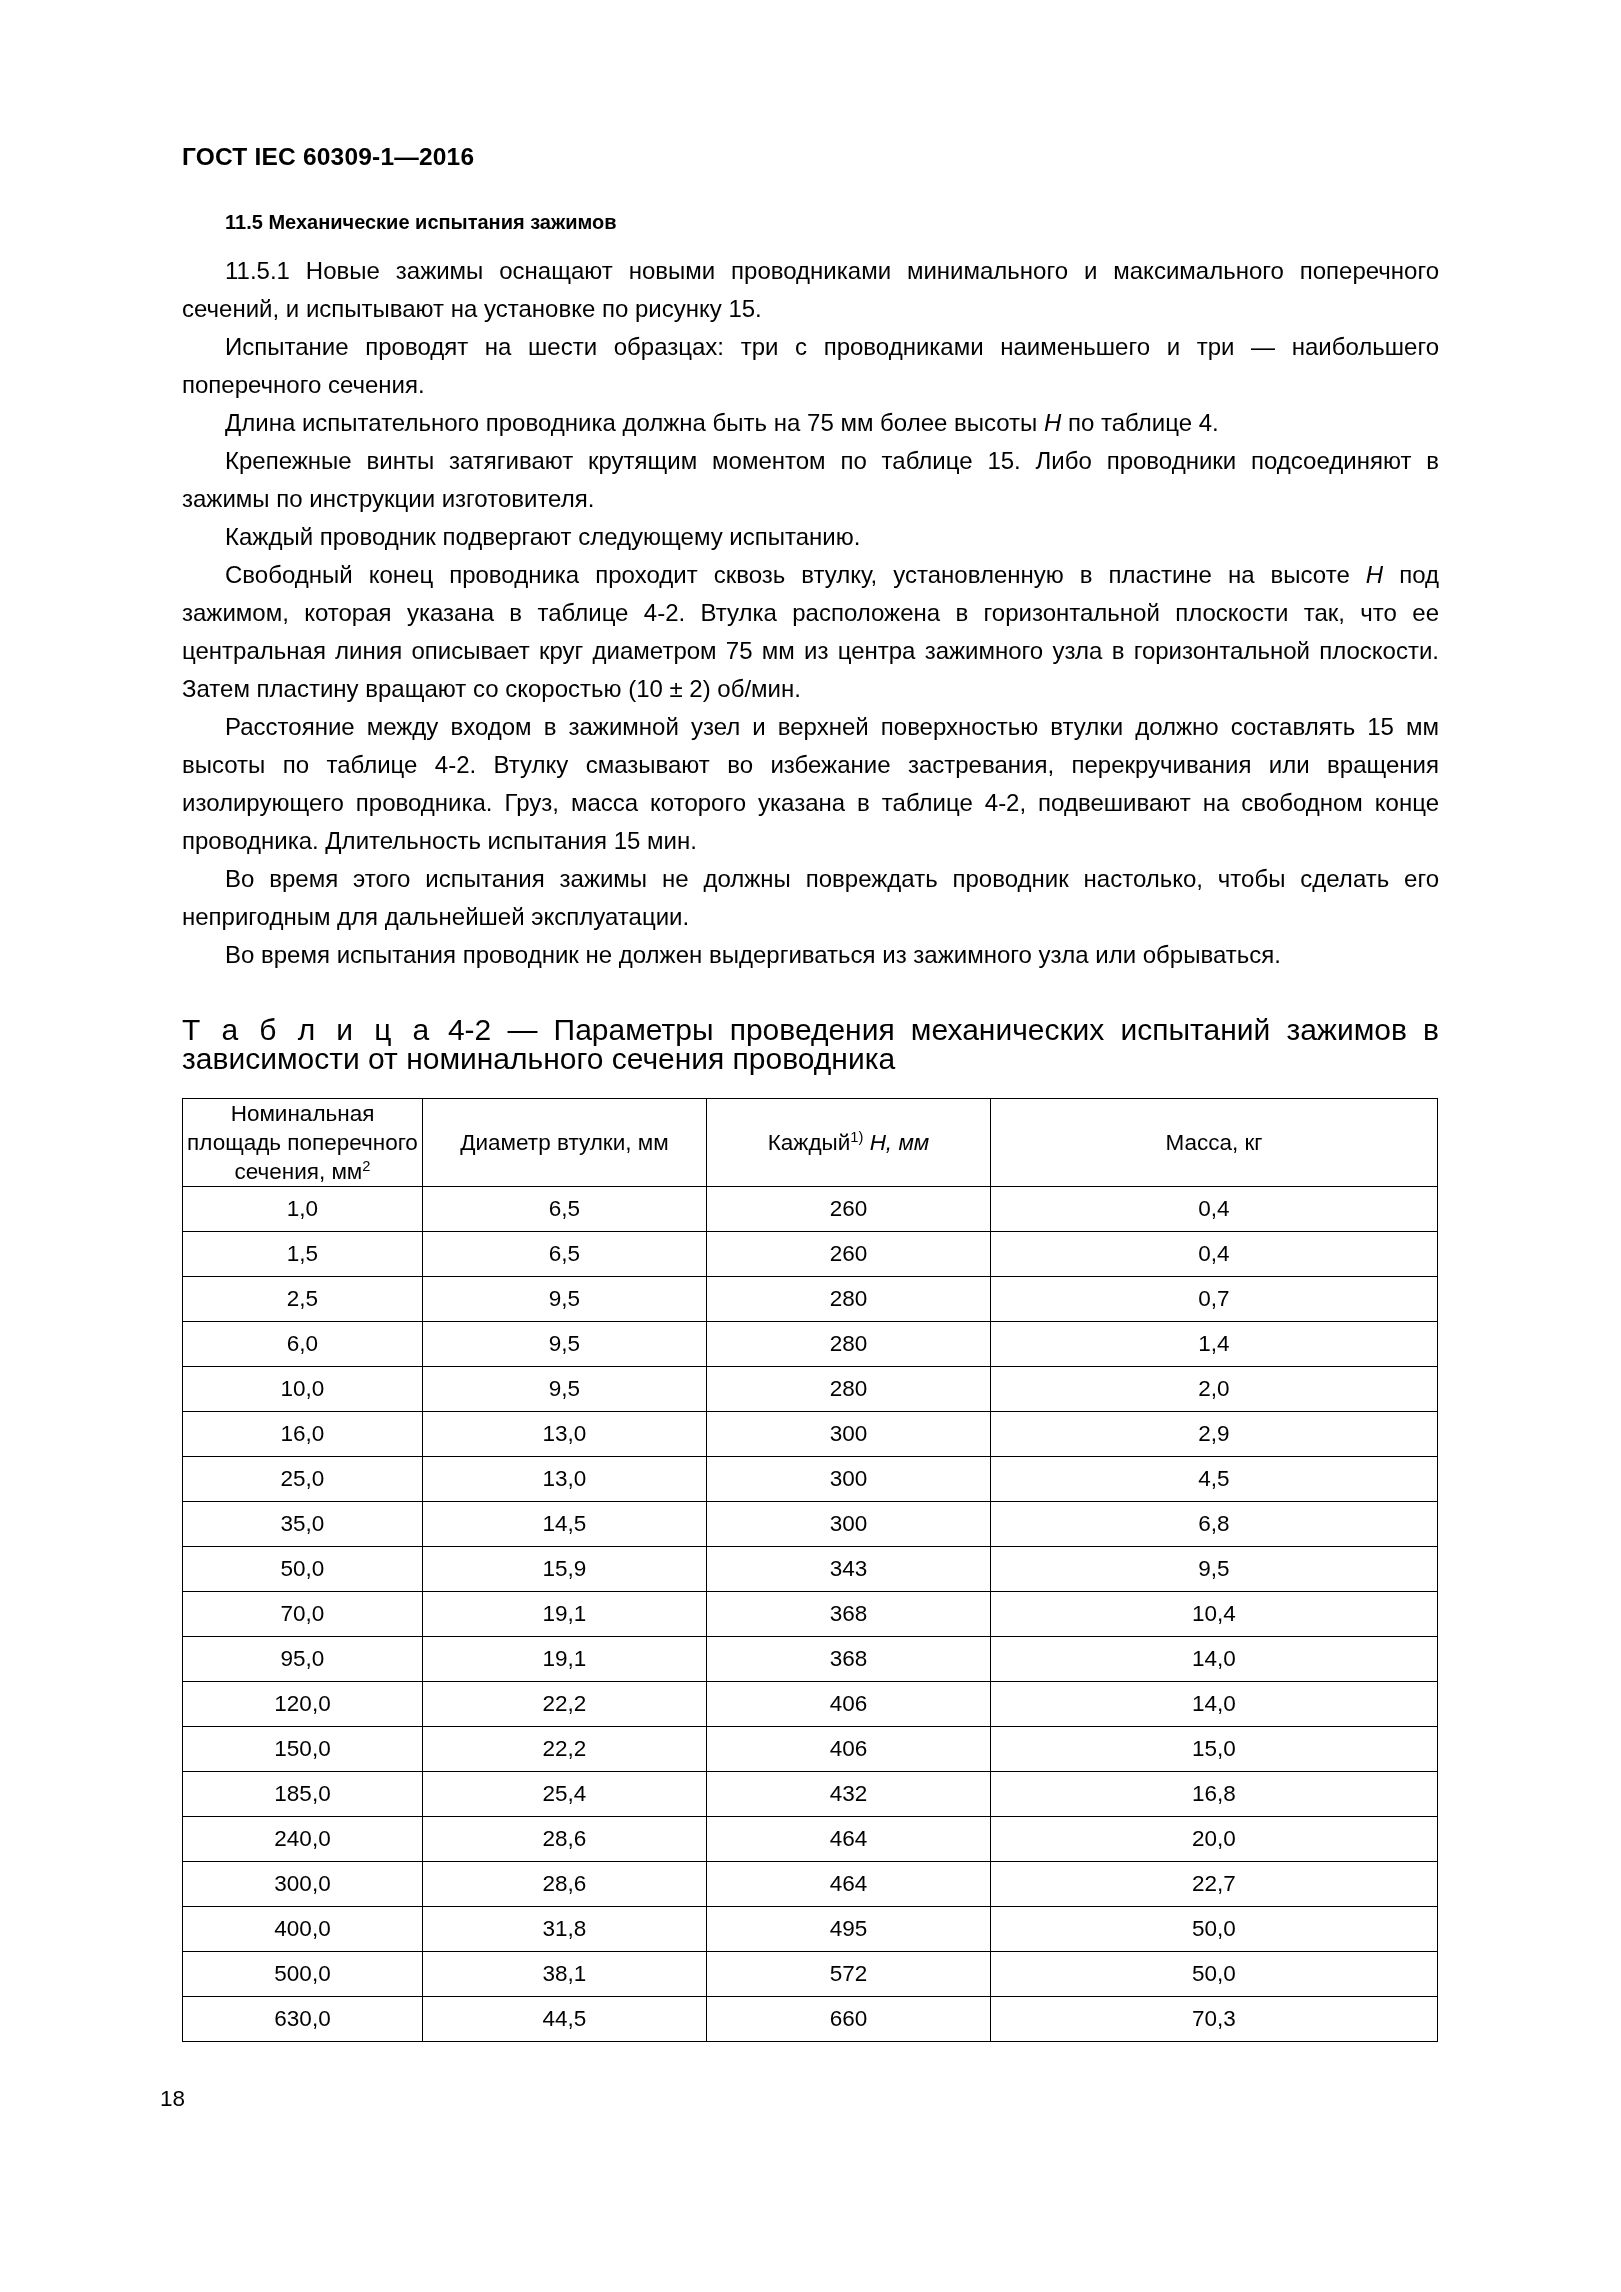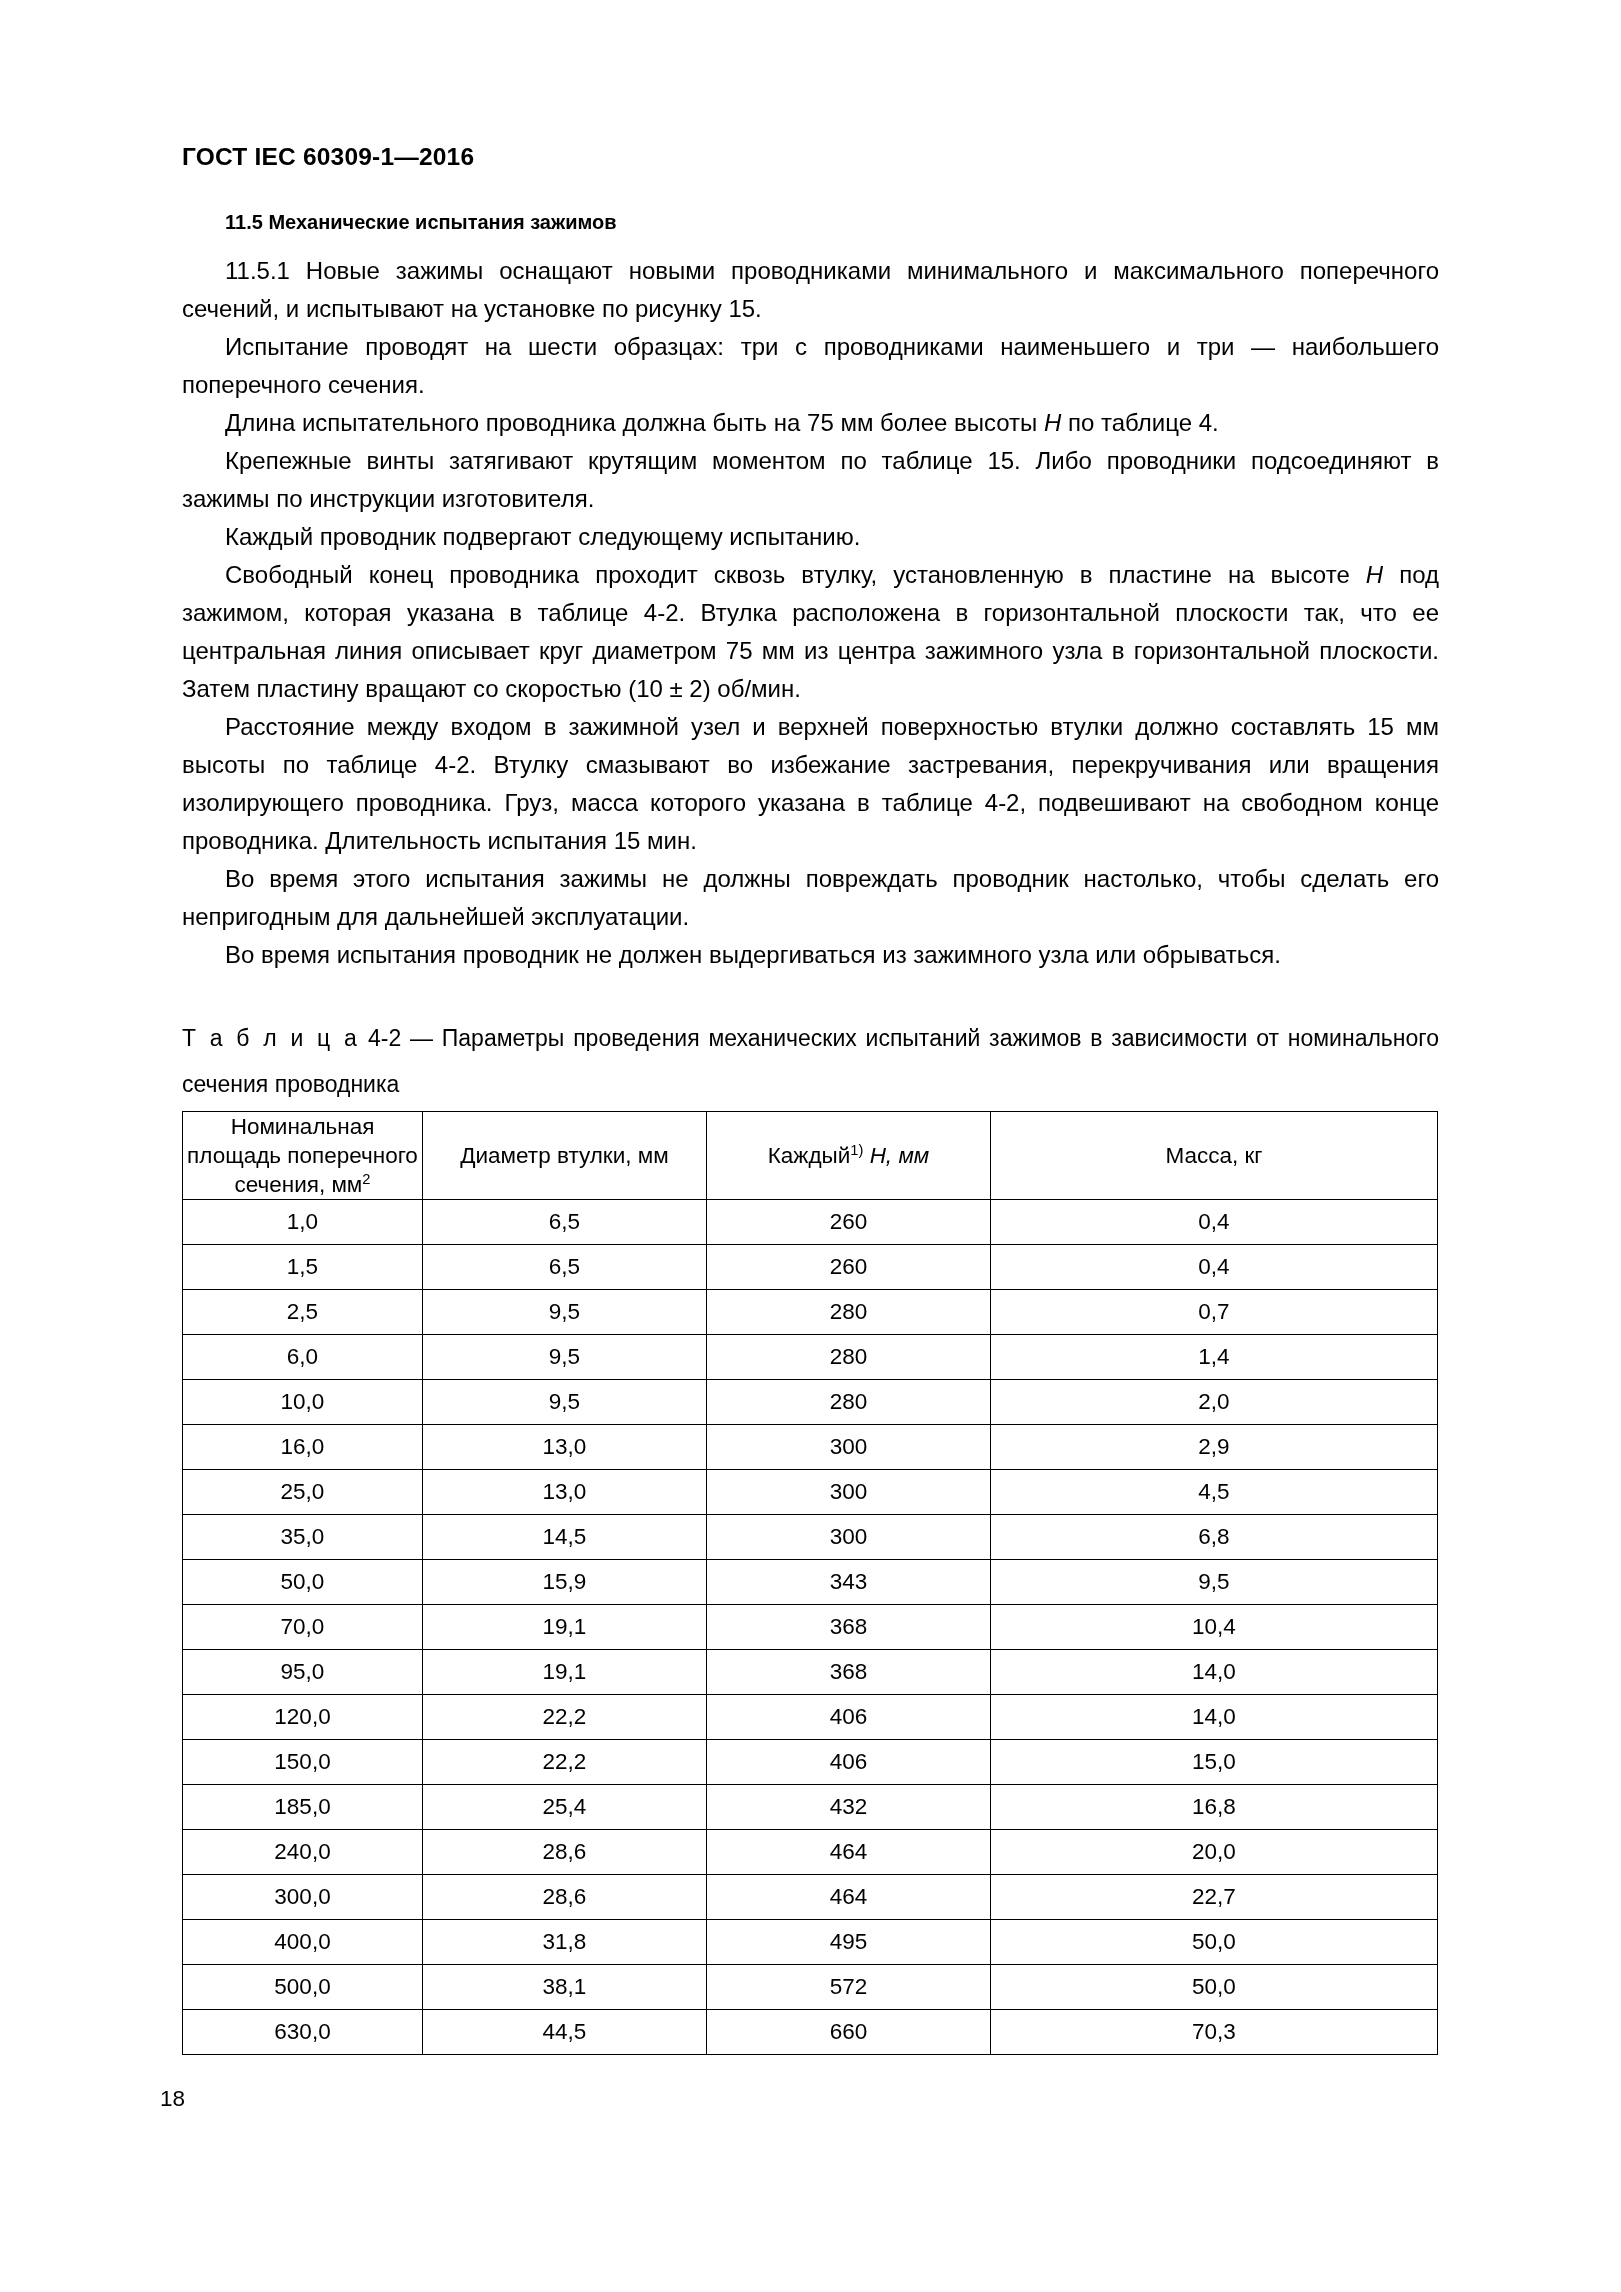--- a/index.html
+++ b/index.html
@@ -47,23 +47,23 @@
     margin: 0;
     text-align: justify;
     text-indent: 43px;
     hyphens: manual;
   }
   .italic {
     font-style: italic;
     text-align: center;
   }
   .table-caption {
-    font-size: 23px;
-    line-height: 46px;
-    margin: 41px 0 4px 0;
+    font-size: 30px;
+    line-height: 29px;
+    margin: 41px 0 25px 0;
     text-align: justify;
   }
   .caption-lead {
     letter-spacing: 2.5px;
   }
   table.data {
     border-collapse: collapse;
     width: 1256px;
     table-layout: fixed;
   }

